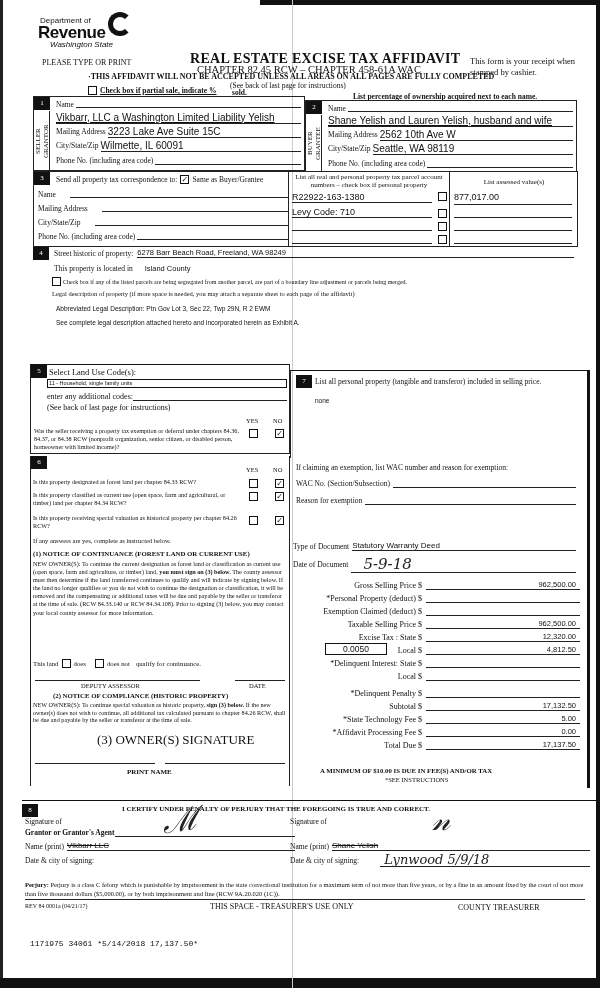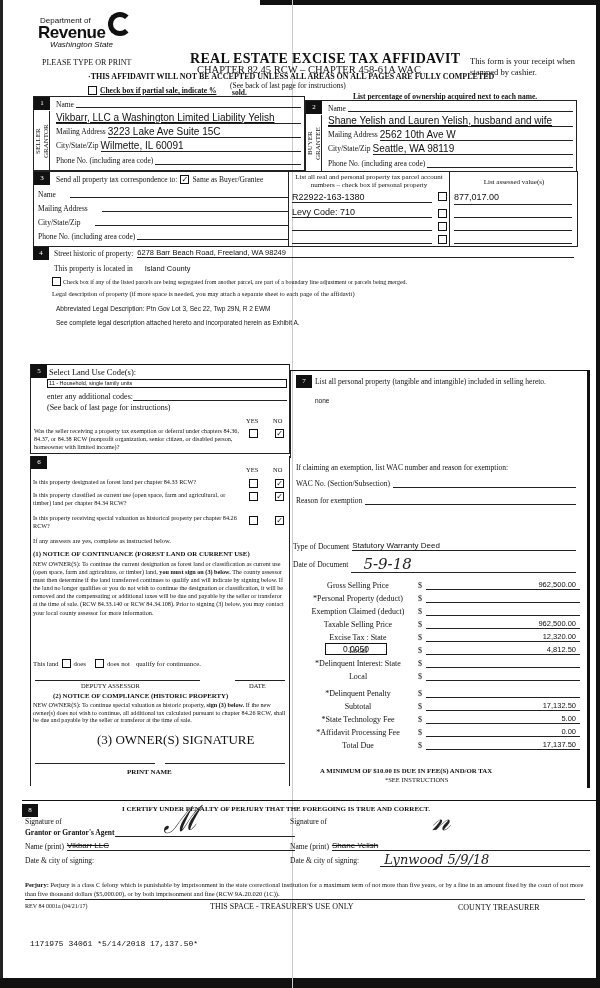--- a/index.html
+++ b/index.html
@@ -28,21 +28,21 @@
 .numbox{width:16px;height:13px;background:#111;color:#fff;font-size:7px;text-align:center;line-height:13px}
 .box{border:1px solid #222}
 .lbl{font-size:7.5px}
 .val{font-family:"Liberation Sans",sans-serif;font-size:10px}
 .uline{border-bottom:1px solid #222}
 .vert{writing-mode:vertical-rl;transform:rotate(180deg);font-size:7px;text-align:center;line-height:8px}
 .row{position:absolute;display:flex;align-items:center}
 .hw{font-family:"DejaVu Serif",serif;font-style:italic;color:#222}
 .small{font-size:7.2px;line-height:9px}
 .fin-row{position:absolute;left:300px;width:280px;height:12px;font-size:8px;display:flex;align-items:flex-end}
-.fin-lbl{width:118px;text-align:center;padding-right:2px}
+.fin-lbl{width:118px;text-align:right;padding-right:2px}
 .fin-dollar{width:8px}
 .fin-val{flex:1;border-bottom:1px solid #222;text-align:right;font-family:"Liberation Sans",sans-serif;font-size:7.5px;padding-right:4px}
 </style>
 </head>
 <body>
 
 <div class="abs topbar"></div>
 <div class="abs leftbar"></div>
 <div class="abs rightbar"></div>
 <div class="abs botbar"></div>
@@ -194,21 +194,21 @@
   <div class="abs" style="left:16px;top:38px;font-size:8px">(See back of last page for instructions)</div>
   <div class="abs" style="left:215px;top:52px;font-size:6.5px">YES</div>
   <div class="abs" style="left:242px;top:52px;font-size:6.5px">NO</div>
   <div class="abs small" style="left:3px;top:62px;width:205px;font-size:6.2px;line-height:8px">Was the seller receiving a property tax exemption or deferral under chapters 84.36, 84.37, or 84.38 RCW (nonprofit organization, senior citizen, or disabled person, homeowner with limited income)?</div>
   <span class="abs cb" style="left:218px;top:64px"></span>
   <span class="abs cb" style="left:244px;top:64px">✓</span>
 </div>
 
 <div class="abs" style="left:290px;top:370px;width:300px;height:88px;border-left:1px solid #222;border-top:1.5px solid #111;border-right:3px solid #111">
   <div class="abs numbox" style="left:5px;top:4px">7</div>
-  <div class="abs" style="left:24px;top:6px;width:250px;font-size:7.5px;line-height:10px">List all personal property (tangible and intangible) included in selling hereto.</div>
+  <div class="abs" style="left:24px;top:6px;width:250px;font-size:7.5px;line-height:10px">List all personal property (tangible and transferor) included in selling price.</div>
   <div class="abs sans" style="left:24px;top:26px;font-size:6.5px">none</div>
 </div>
 
 <div class="abs" style="left:30px;top:456px;width:260px;height:330px;border-left:1px solid #222;border-right:1px solid #222">
   <div class="abs numbox" style="left:0;top:0">6</div>
   <div class="abs" style="left:215px;top:10px;font-size:6.5px">YES</div>
   <div class="abs" style="left:242px;top:10px;font-size:6.5px">NO</div>
   <div class="abs" style="left:2px;top:22px;width:205px;font-size:6.2px;line-height:8px">Is this property designated as forest land per chapter 84.33 RCW?</div>
   <span class="abs cb" style="left:218px;top:23px"></span>
   <span class="abs cb" style="left:244px;top:23px">✓</span>

